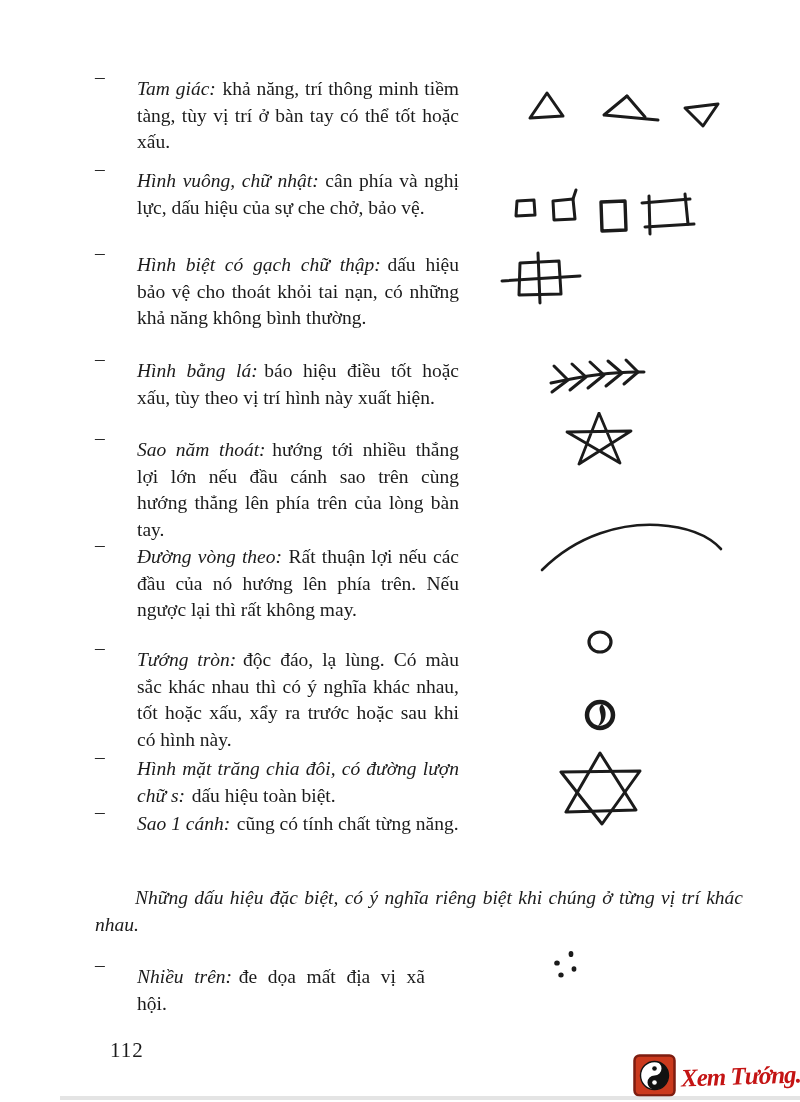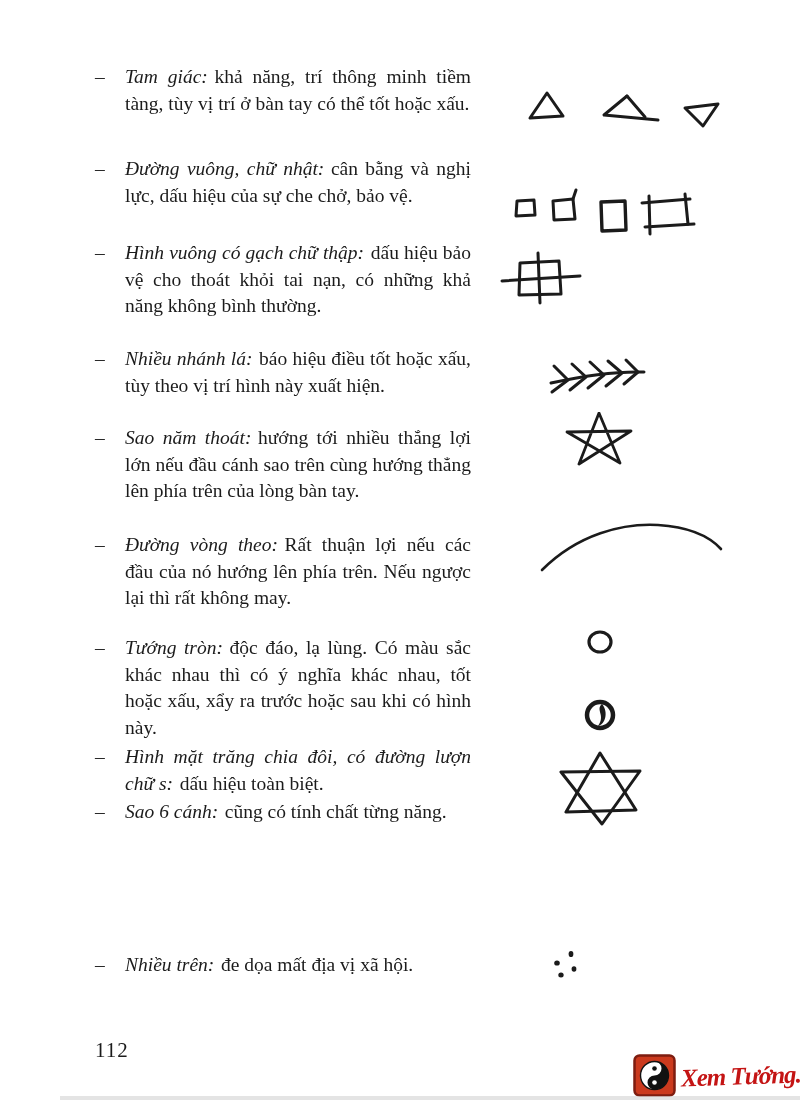--- a/index.html
+++ b/index.html
@@ -5,21 +5,21 @@
   html,body { margin:0; padding:0; background:#e8e8e8; }
   .page {
     position:relative; width:800px; height:1102px; margin:0 auto;
     background:var(--paper,#ffffff);
     color:var(--ink,#1b1b1b);
     font-family:"Liberation Serif","DejaVu Serif",serif;
     overflow:hidden;
   }
   
   .item { position:absolute; left:95px; width:376px; display:flex; }
-  .body { margin:0; flex:1; font-size:19.5px; line-height:26.5px; text-align:justify; }
+  .body { margin:12px; flex:1; font-size:19.5px; line-height:26.5px; text-align:justify; }
   .marker { flex:0 0 30px; font-size:19.5px; line-height:26.5px; }
   .term { font-style:italic; margin-right:.34em; }
   .i1{top:64px} .i2{top:156px} .i3{top:240px} .i4{top:346px} .i5{top:425px}
   .i6{top:532px} .i7{top:635px} .i8{top:744px} .i9{top:799px}
   .i10{top:952px; width:342px;}
   .note {
     position:absolute; left:95px; top:884px; width:648px; margin:0;
     font-style:italic; font-size:19.5px; line-height:27px;
     text-indent:40px; text-align:justify;
   }
@@ -36,71 +36,72 @@
   .sq4 {left:640px; top:191px;}
   .crossed-square {left:500px; top:250px;}
   .branch {left:548px; top:356px;}
   .star5 {left:564px; top:412px;}
   .arc {left:538px; top:518px;}
   .circle-sym {left:585px; top:628px;}
   .moon {left:583px; top:698px;}
   .star6 {left:556px; top:750px;}
   .dots {left:548px; top:944px;}
   
-  .page-number { position:absolute; left:95px; top:1038px; font-size:21px; letter-spacing:1px; }
+  .page-number { position:absolute; left:110px; top:1038px; font-size:21px; letter-spacing:1px; }
   .watermark { position:absolute; left:633px; top:1054px; display:flex; align-items:center; }
   .wm-text {
     margin-left:5px; font-style:italic; font-weight:bold; font-size:25px;
     color:var(--watermark-red,#c41414); letter-spacing:-1px; white-space:nowrap;
     transform:rotate(-2deg); font-family:"Liberation Serif",serif;
   }
   .bottom-edge { position:absolute; left:60px; top:1096px; width:740px; height:4px; background:#d5d5d5; opacity:.65; }
 </style>
 </head>
 <body>
 
 <div class="page">
 
   <div class="item i1">
     <span class="marker">–</span>
     <p class="body"><em class="term">Tam giác:</em><span class="desc">khả năng, trí thông minh tiềm tàng, tùy vị trí ở bàn tay có thể tốt hoặc xấu.</span></p>
   </div>
   <div class="item i2">
     <span class="marker">–</span>
-    <p class="body"><em class="term">Đường vuông, chữ nhật:</em><span class="desc">cân bằng và nghị lực, dấu hiệu của sự che chở, bảo vệ.</span></p>
+    <p class="body"><em class="term">Hình vuông, chữ nhật:</em><span class="desc">cân phía và nghị lực, dấu hiệu của sự che chở, bảo vệ.</span></p>
   </div>
   <div class="item i3">
     <span class="marker">–</span>
-    <p class="body"><em class="term">Hình vuông có gạch chữ thập:</em><span class="desc">dấu hiệu bảo vệ cho thoát khỏi tai nạn, có những khả năng không bình thường.</span></p>
+    <p class="body"><em class="term">Hình biệt có gạch chữ thập:</em><span class="desc">dấu hiệu bảo vệ cho thoát khỏi tai nạn, có những khả năng không bình thường.</span></p>
   </div>
   <div class="item i4">
     <span class="marker">–</span>
-    <p class="body"><em class="term">Nhiều nhánh lá:</em><span class="desc">báo hiệu điều tốt hoặc xấu, tùy theo vị trí hình này xuất hiện.</span></p>
+    <p class="body"><em class="term">Hình bằng lá:</em><span class="desc">báo hiệu điều tốt hoặc xấu, tùy theo vị trí hình này xuất hiện.</span></p>
   </div>
   <div class="item i5">
     <span class="marker">–</span>
     <p class="body"><em class="term">Sao năm thoát:</em><span class="desc">hướng tới nhiều thắng lợi lớn nếu đầu cánh sao trên cùng hướng thẳng lên phía trên của lòng bàn tay.</span></p>
   </div>
   <div class="item i6">
     <span class="marker">–</span>
     <p class="body"><em class="term">Đường vòng theo:</em><span class="desc">Rất thuận lợi nếu các đầu của nó hướng lên phía trên. Nếu ngược lại thì rất không may.</span></p>
   </div>
   <div class="item i7">
     <span class="marker">–</span>
     <p class="body"><em class="term">Tướng tròn:</em><span class="desc">độc đáo, lạ lùng. Có màu sắc khác nhau thì có ý nghĩa khác nhau, tốt hoặc xấu, xẩy ra trước hoặc sau khi có hình này.</span></p>
   </div>
   <div class="item i8">
     <span class="marker">–</span>
     <p class="body"><em class="term">Hình mặt trăng chia đôi, có đường lượn chữ s:</em><span class="desc">dấu hiệu toàn biệt.</span></p>
   </div>
   <div class="item i9">
     <span class="marker">–</span>
-    <p class="body"><em class="term">Sao 6 cánh:</em><span class="desc">cũng có tính chất từng năng.</span></p>
+    <p class="body"><em class="term">Sao 1 cánh:</em><span class="desc">cũng có tính chất từng năng.</span></p>
   </div>
 
+  <p class="note">Những dấu hiệu đặc biệt, có ý nghĩa riêng biệt khi chúng ở từng vị trí khác nhau.</p>
 
   <div class="item i10">
     <span class="marker">–</span>
     <p class="body"><em class="term">Nhiều trên:</em><span class="desc">đe dọa mất địa vị xã hội.</span></p>
   </div>
 
   <svg class="sym tri-up" width="40" height="32" viewBox="0 0 40 32">
     <path d="M20,3 L3,28 L36,26 Z" stroke-width="3"></path>
   </svg>
   <svg class="sym tri-tilt" width="62" height="34" viewBox="0 0 62 34">

